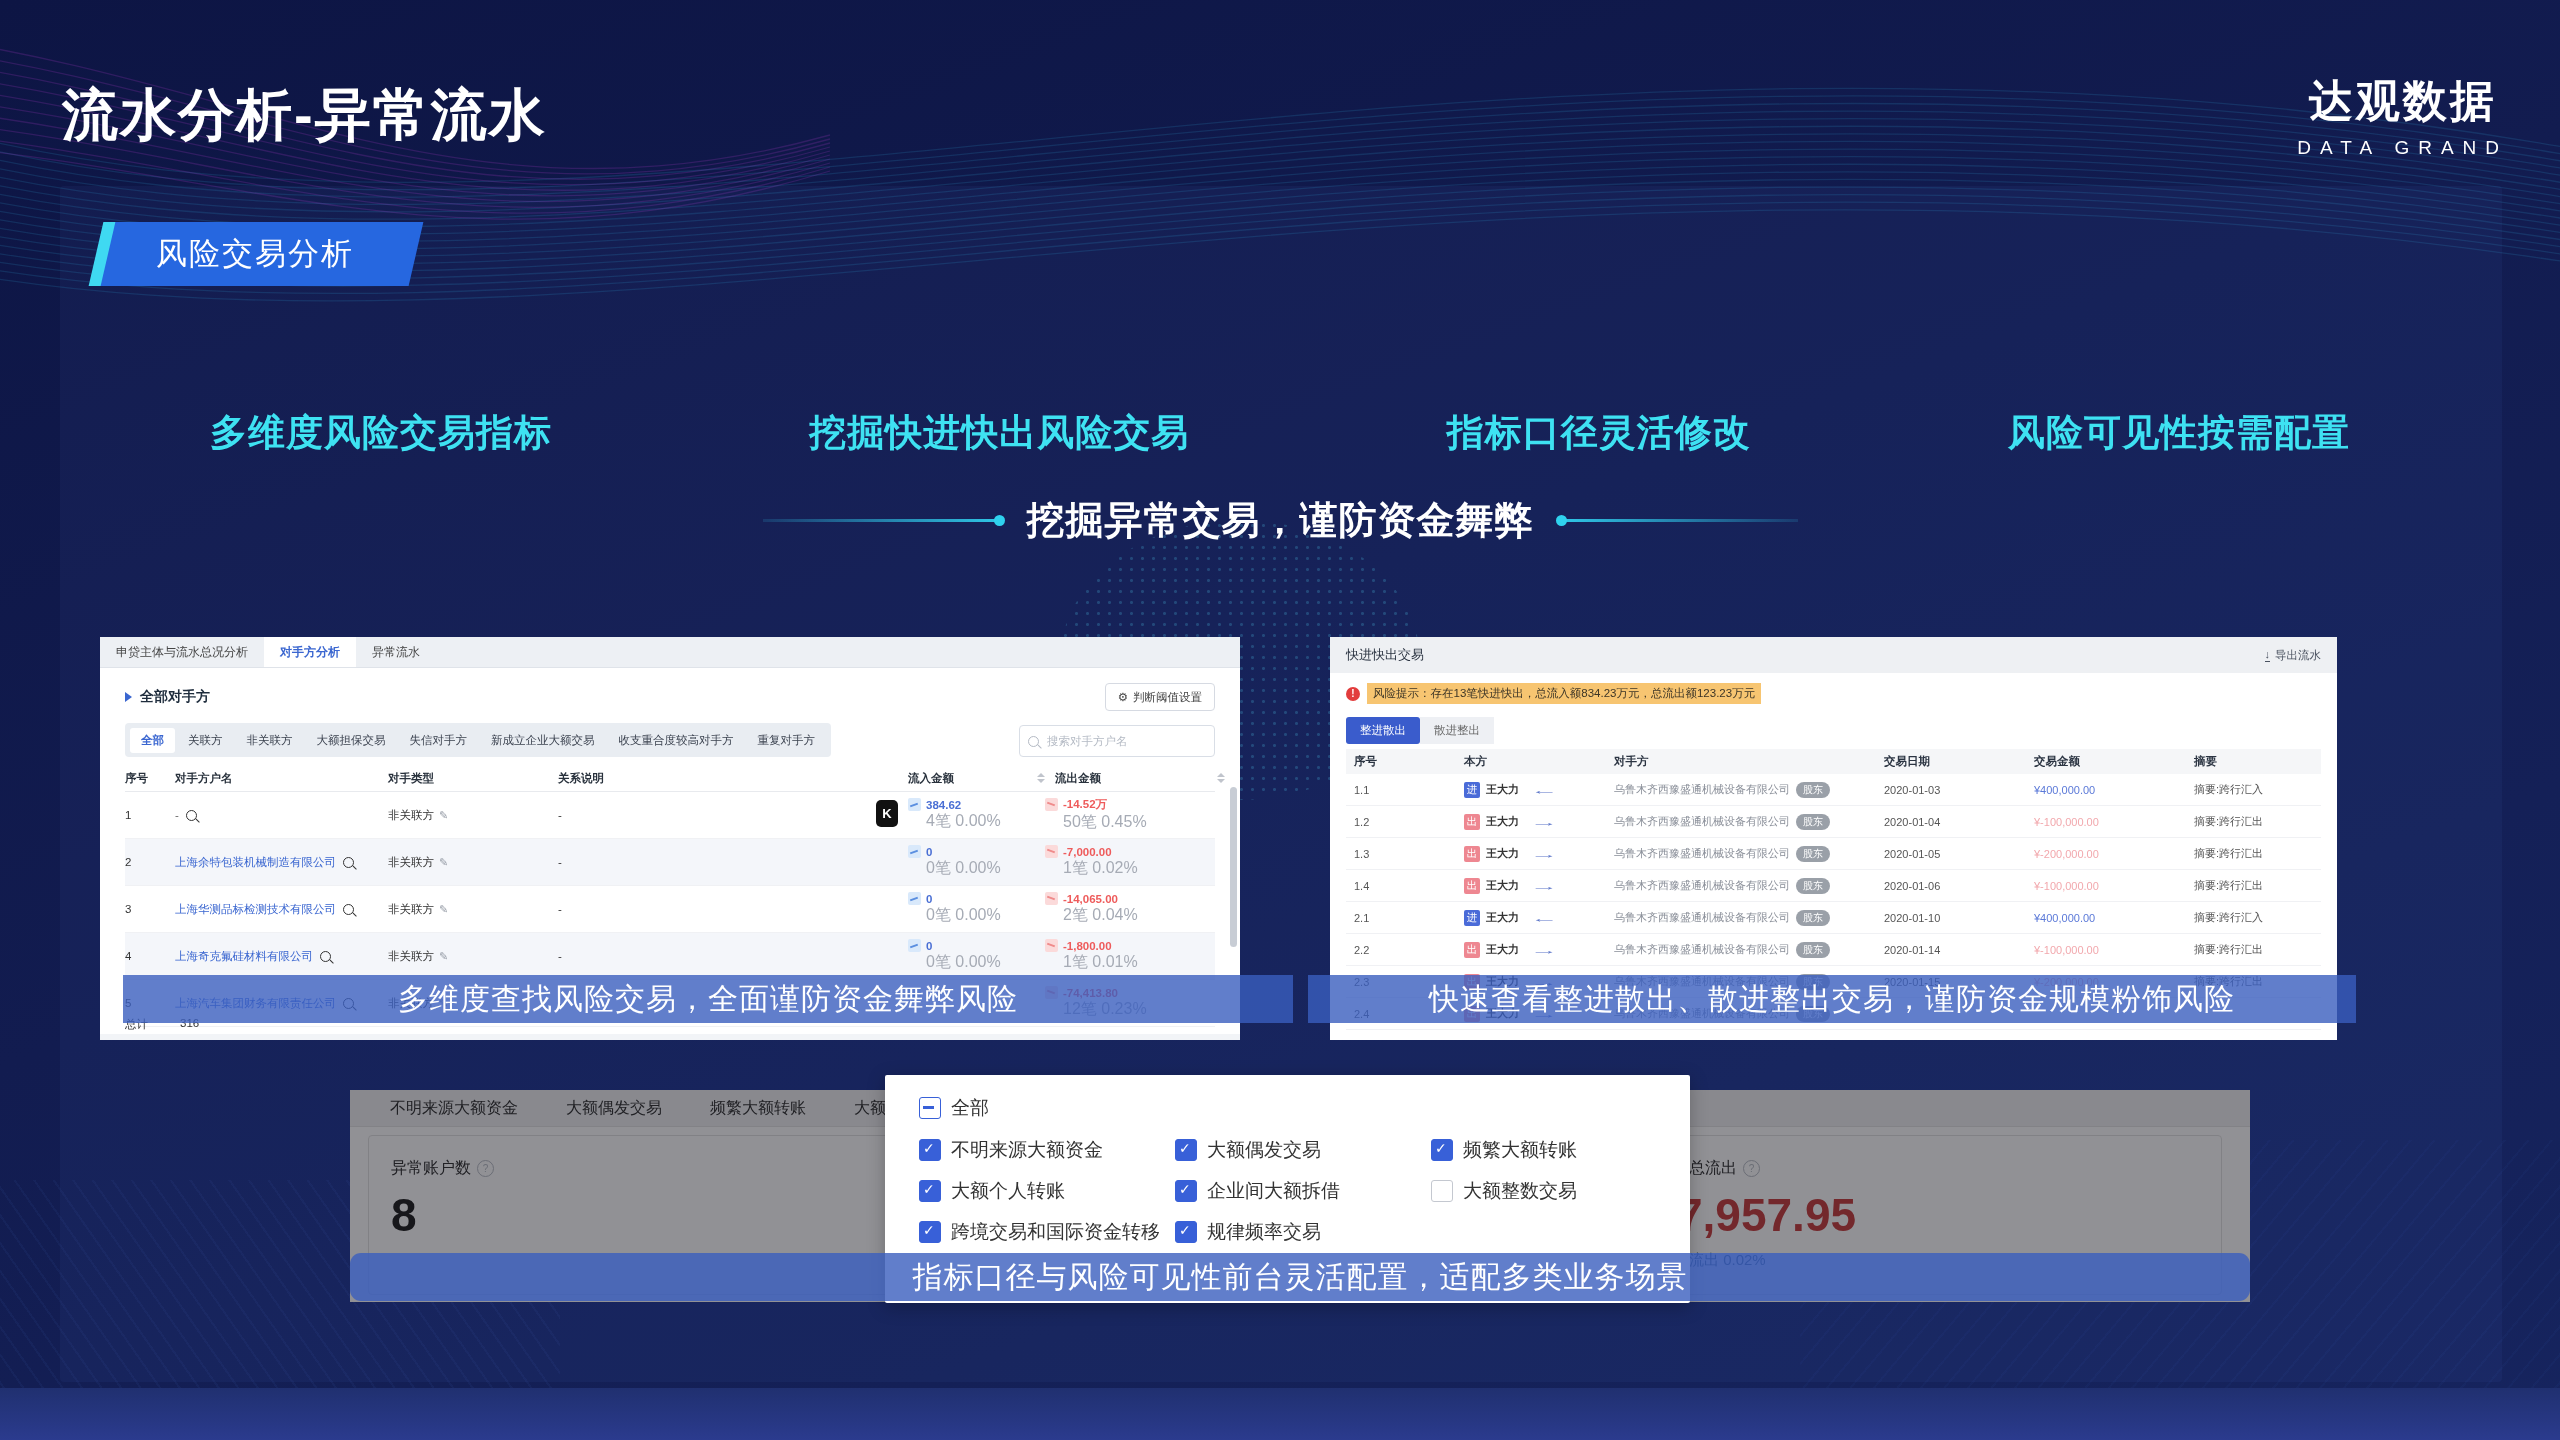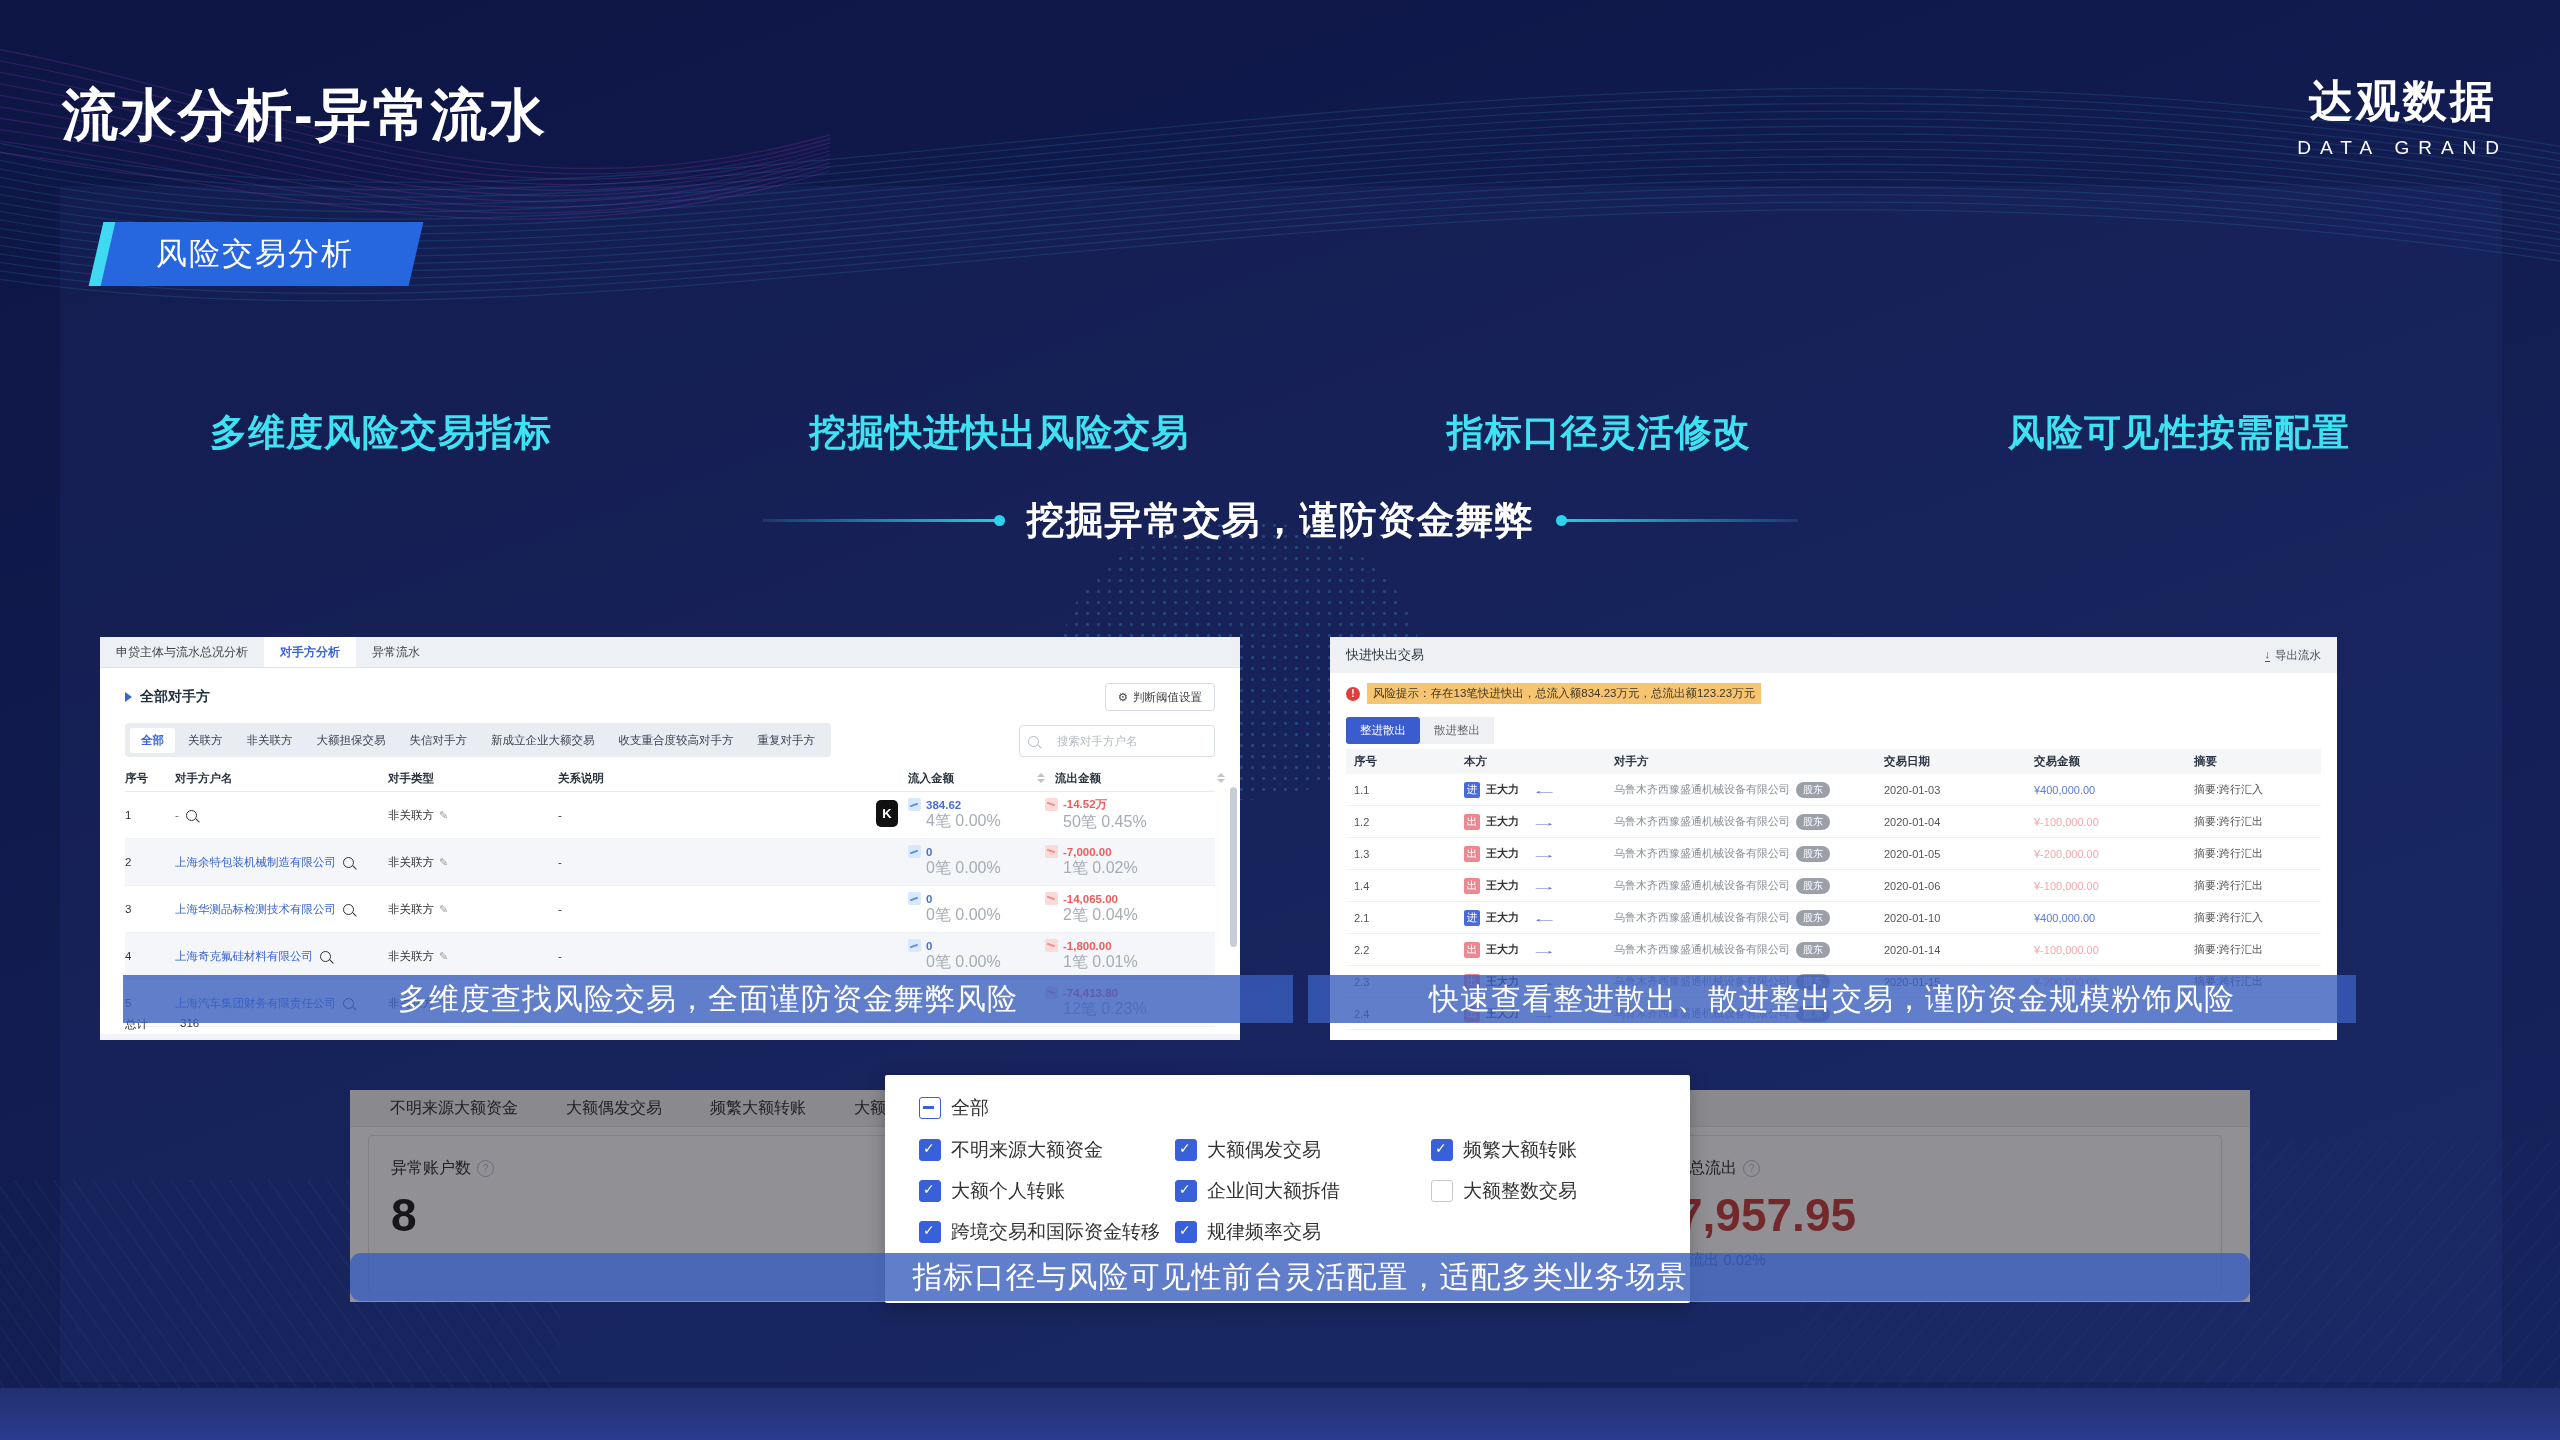--- a/index.html
+++ b/index.html
@@ -53,21 +53,21 @@
   .ltab.active{background:#fff;color:#3a66d0;font-weight:bold;}
   .lsection{position:absolute;left:25px;right:25px;top:44px;height:32px;display:flex;align-items:center;}
   .sec-caret{width:0;height:0;border-left:7px solid #3a66d0;border-top:5px solid transparent;border-bottom:5px solid transparent;margin-right:8px;}
   .sec-title{font-size:14px;font-weight:bold;color:#1f2d3d;}
   .threshold-btn{margin-left:auto;display:flex;align-items:center;gap:5px;border:1px solid #d6dae2;border-radius:4px;
     height:28px;padding:0 12px;font-size:11.5px;color:#444;background:#fff;cursor:pointer;}
   .lpills{position:absolute;left:25px;top:86px;height:34px;background:#e9edf2;border-radius:4px;display:flex;align-items:center;padding:0 5px;gap:2px;}
   .pill{padding:5px 11px;font-size:11.5px;color:#3c4350;border-radius:3px;cursor:pointer;white-space:nowrap;}
   .pill.active{background:#fff;color:#3a66d0;font-weight:bold;}
   .lsearch{position:absolute;right:25px;top:88px;width:178px;height:30px;border:1px solid #d9dee6;border-radius:4px;
-    display:flex;align-items:center;padding:0 8px;gap:16px;color:#b4bac4;background:#fff;}
+    display:flex;align-items:center;padding:0 8px;gap:6px;color:#b4bac4;background:#fff;}
   .lsearch input{border:none;outline:none;width:130px;font-size:11.5px;color:#333;background:transparent;}
   .lsearch input::placeholder{color:#b4bac4;}
   .mag{width:9px;height:9px;border:1.4px solid currentColor;border-radius:50%;position:relative;display:inline-block;flex:none;}
   .mag::after{content:'';position:absolute;width:5px;height:1.4px;background:currentColor;transform:rotate(45deg);right:-4px;bottom:-2px;}
   .ltable{position:absolute;left:25px;top:128px;width:1090px;}
   .lhead,.lrow{display:flex;align-items:center;}
   .lhead{height:26px;border-bottom:1px solid #e8eaee;color:#29323d;font-weight:bold;font-size:11.5px;}
   .lc{flex:none;display:block;}
   .lc1{width:50px;} .lc2{width:213px;display:flex;align-items:center;gap:7px;}
   .lc3{width:170px;display:flex;align-items:center;gap:5px;} .lc4{width:350px;}

